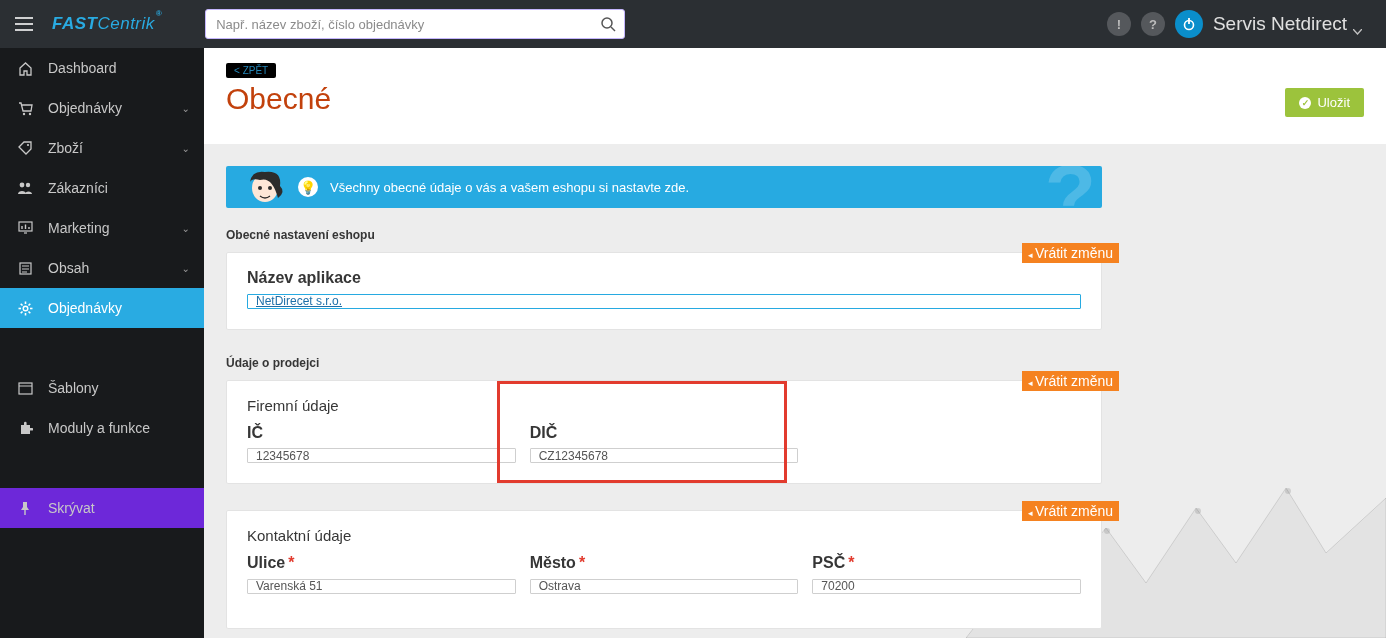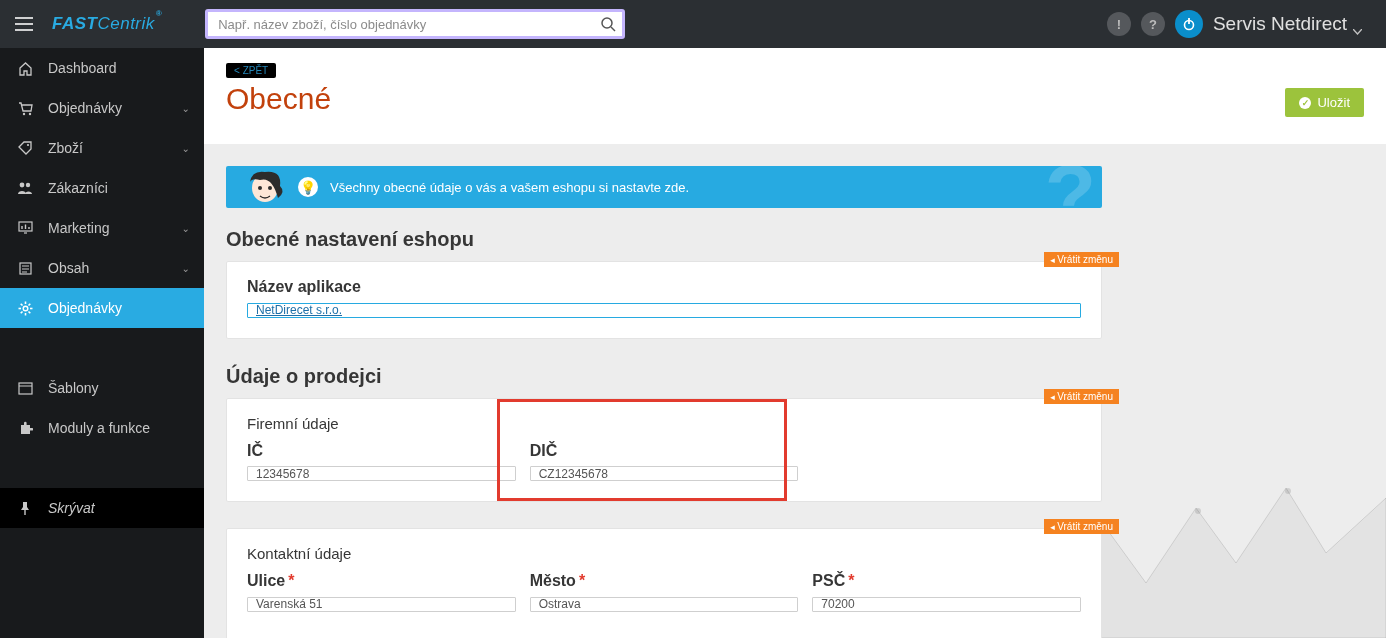--- a/index.html
+++ b/index.html
@@ -53,21 +53,21 @@
   .logo sup { font-size: 8px; position: relative; top: -6px; left: 1px;}
   .search-wrap {
     margin-left: 24px;
     width: 420px;
     position: relative;
   }
   .search-input {
     width: 100%;
     height: 30px;
     border-radius: 3px;
-    border: 3px solid #c4b5fd;
+    border: 1px solid #c4b5fd;
     background: #fff;
     padding: 0 36px 0 10px;
     font-size: 13px;
     color: #333;
   }
   .search-input::placeholder { color: #8b8b8b; }
   .search-icon {
     position: absolute;
     right: 6px; top: 4px;
     width: 22px; height: 22px;
@@ -121,21 +121,21 @@
   }
   .side-item {
     height: 40px;
     display: flex;
     align-items: center;
     padding: 0 14px;
     cursor: pointer;
     position: relative;
   }
   .side-item.active { background: #29abe2; color: #fff; }
-  .side-item.darkblock { background: #000000; font-style: italic; }
+  .side-item.darkblock { background: #6d28d9; }
   .side-item .icon {
     width: 22px;
     display: inline-flex;
     align-items: center;
     justify-content: center;
     margin-right: 12px;
   }
   .side-item .chev {
     margin-left: auto;
     font-size: 10px;
@@ -220,21 +220,21 @@
     font-weight: 700;
   }
   .info-bar .big-q {
     position: absolute; right: 6px; top: -20px;
     font-size: 84px; font-weight: 700;
     color: rgba(255,255,255,0.18);
     pointer-events: none;
   }
 
   .section-h {
-    font-size: 20px;
+    font-size: 12px;
     font-weight: 600;
     color: #363636;
     margin-bottom: 10px;
     width: 876px;
   }
 
   .card {
     width: 876px;
     background: #fff;
     border: 1px solid #e3e3e3;
@@ -243,21 +243,21 @@
     position: relative;
     margin-bottom: 26px;
   }
 
   .revert-tag {
     position: absolute;
     right: -18px;
     top: -10px;
     background: #f58220;
     color: #fff;
-    font-size: 10px;
+    font-size: 14px;
     padding: 2px 6px;
     cursor: pointer;
     white-space: nowrap;
   }
   .revert-tag::before {
     content: "◂ ";
     font-size: 9px;
   }
 
   .fld-label {

